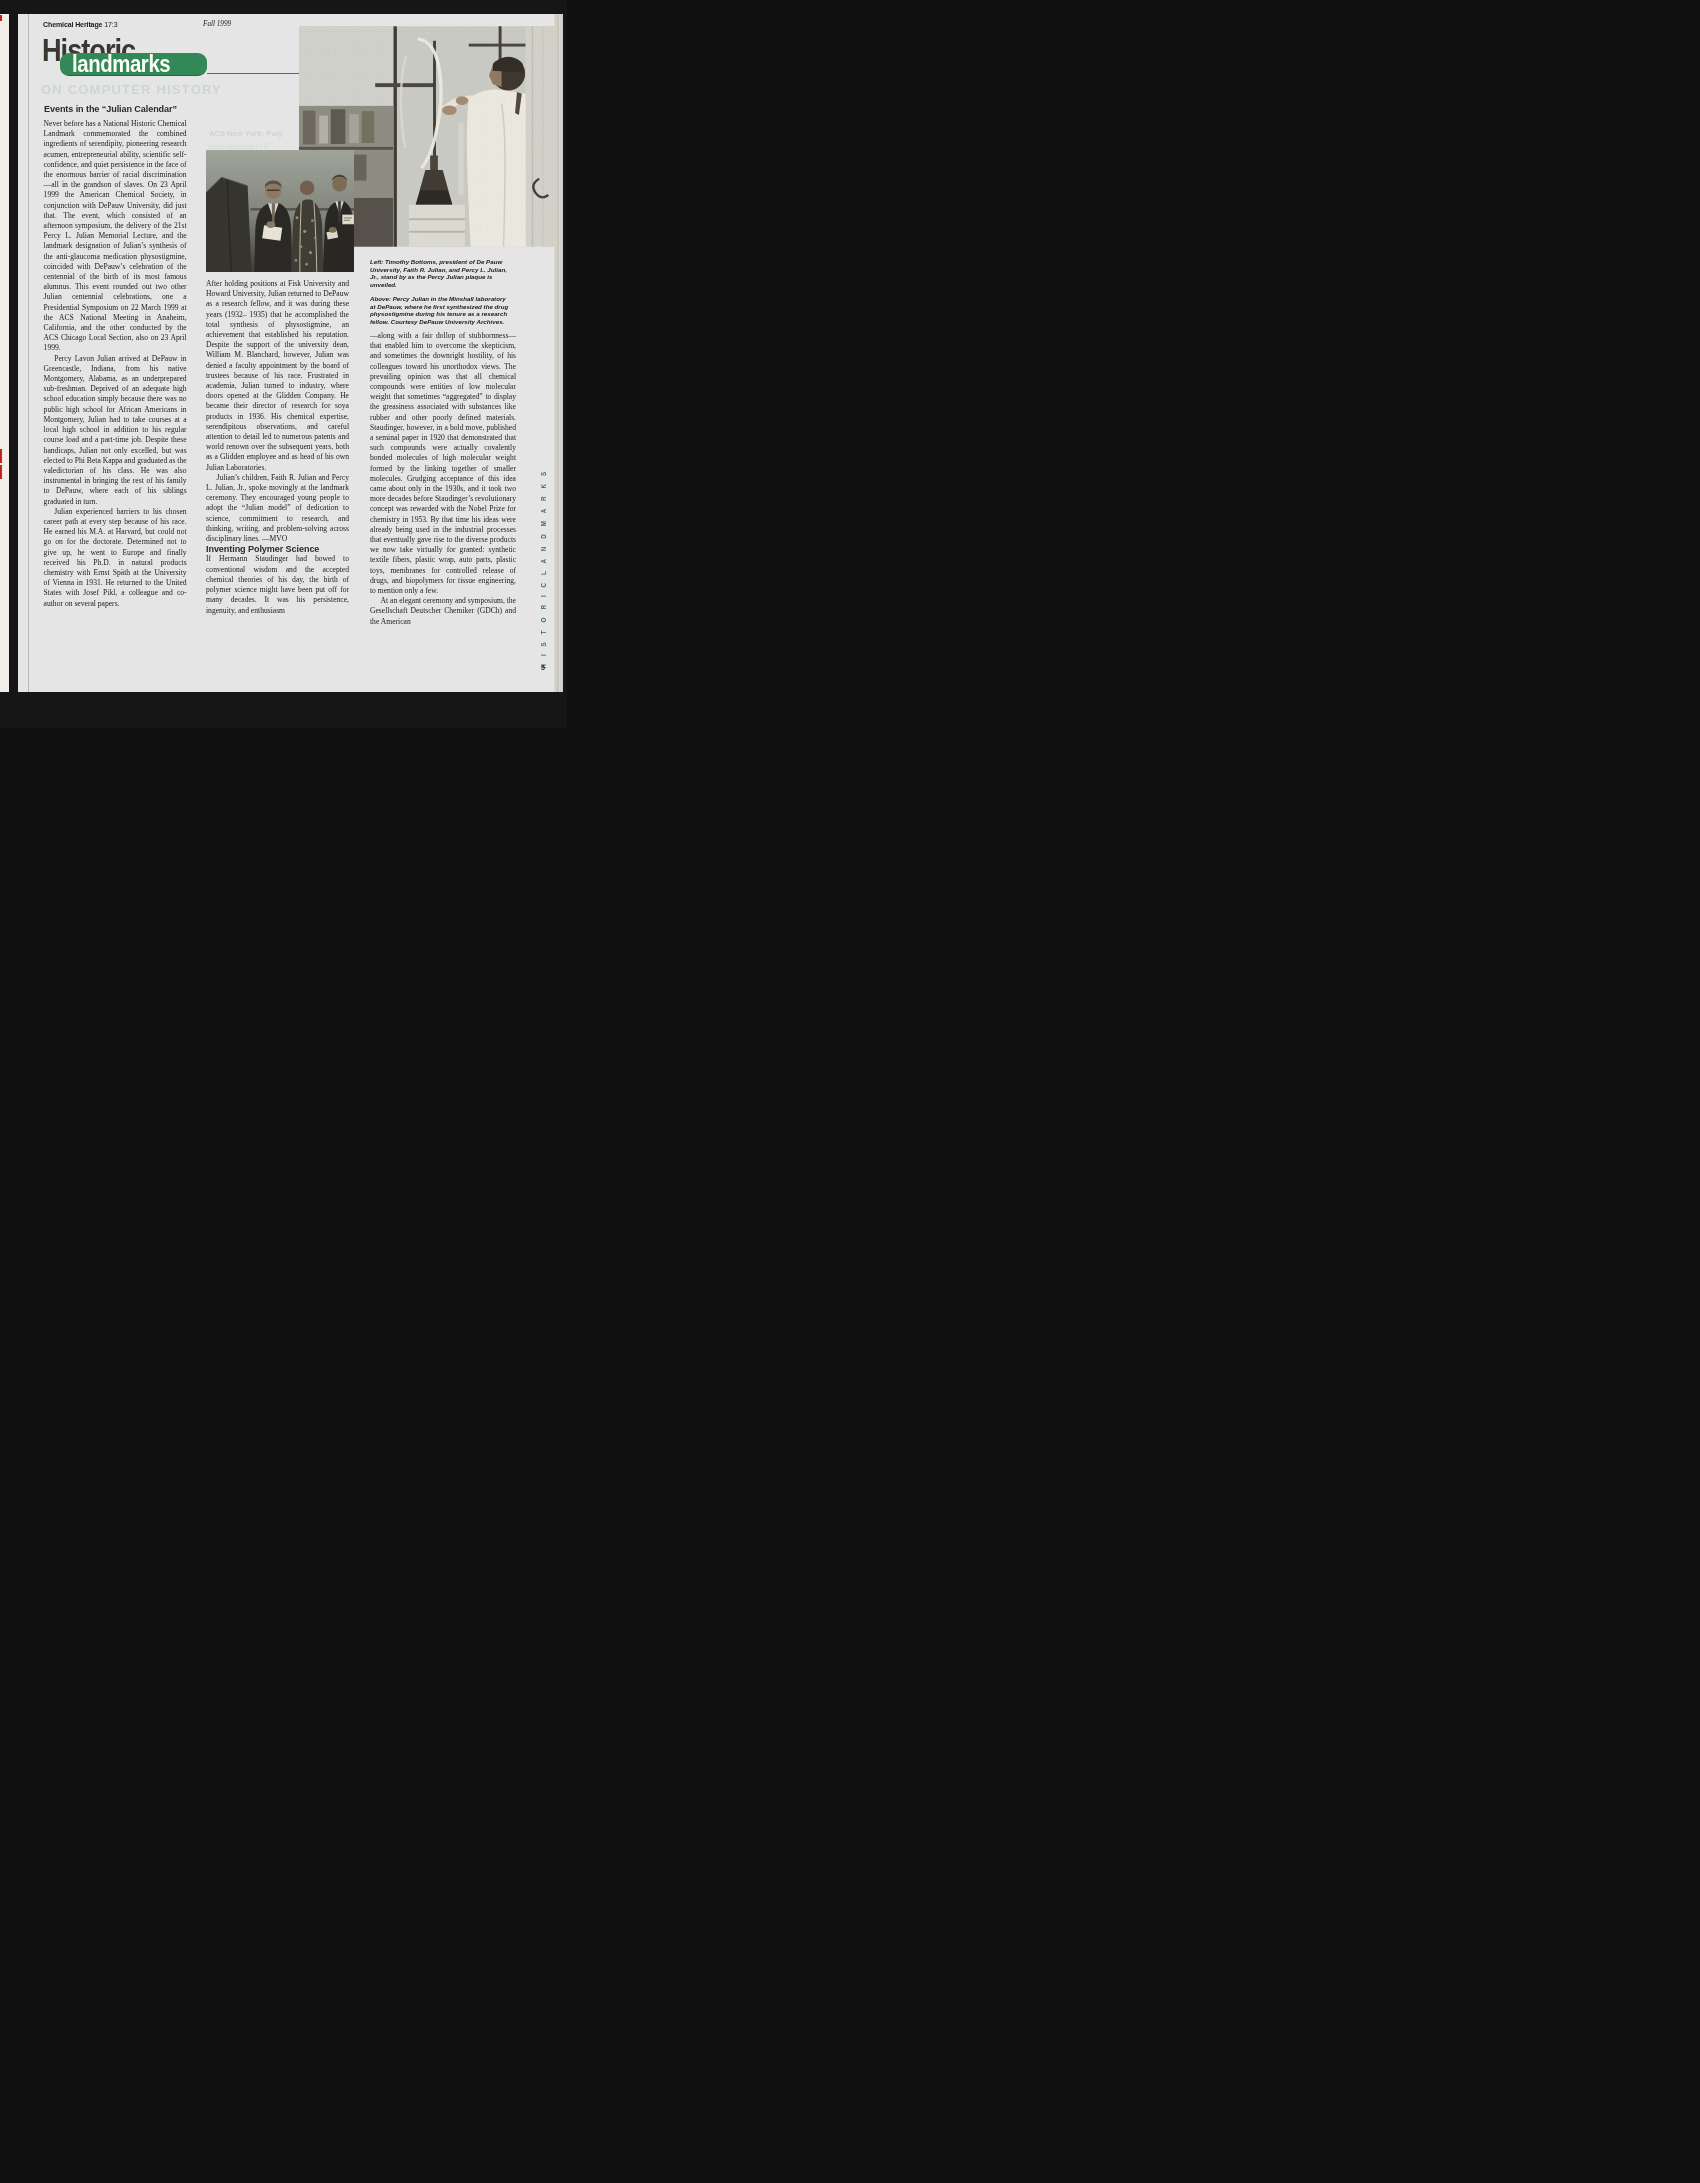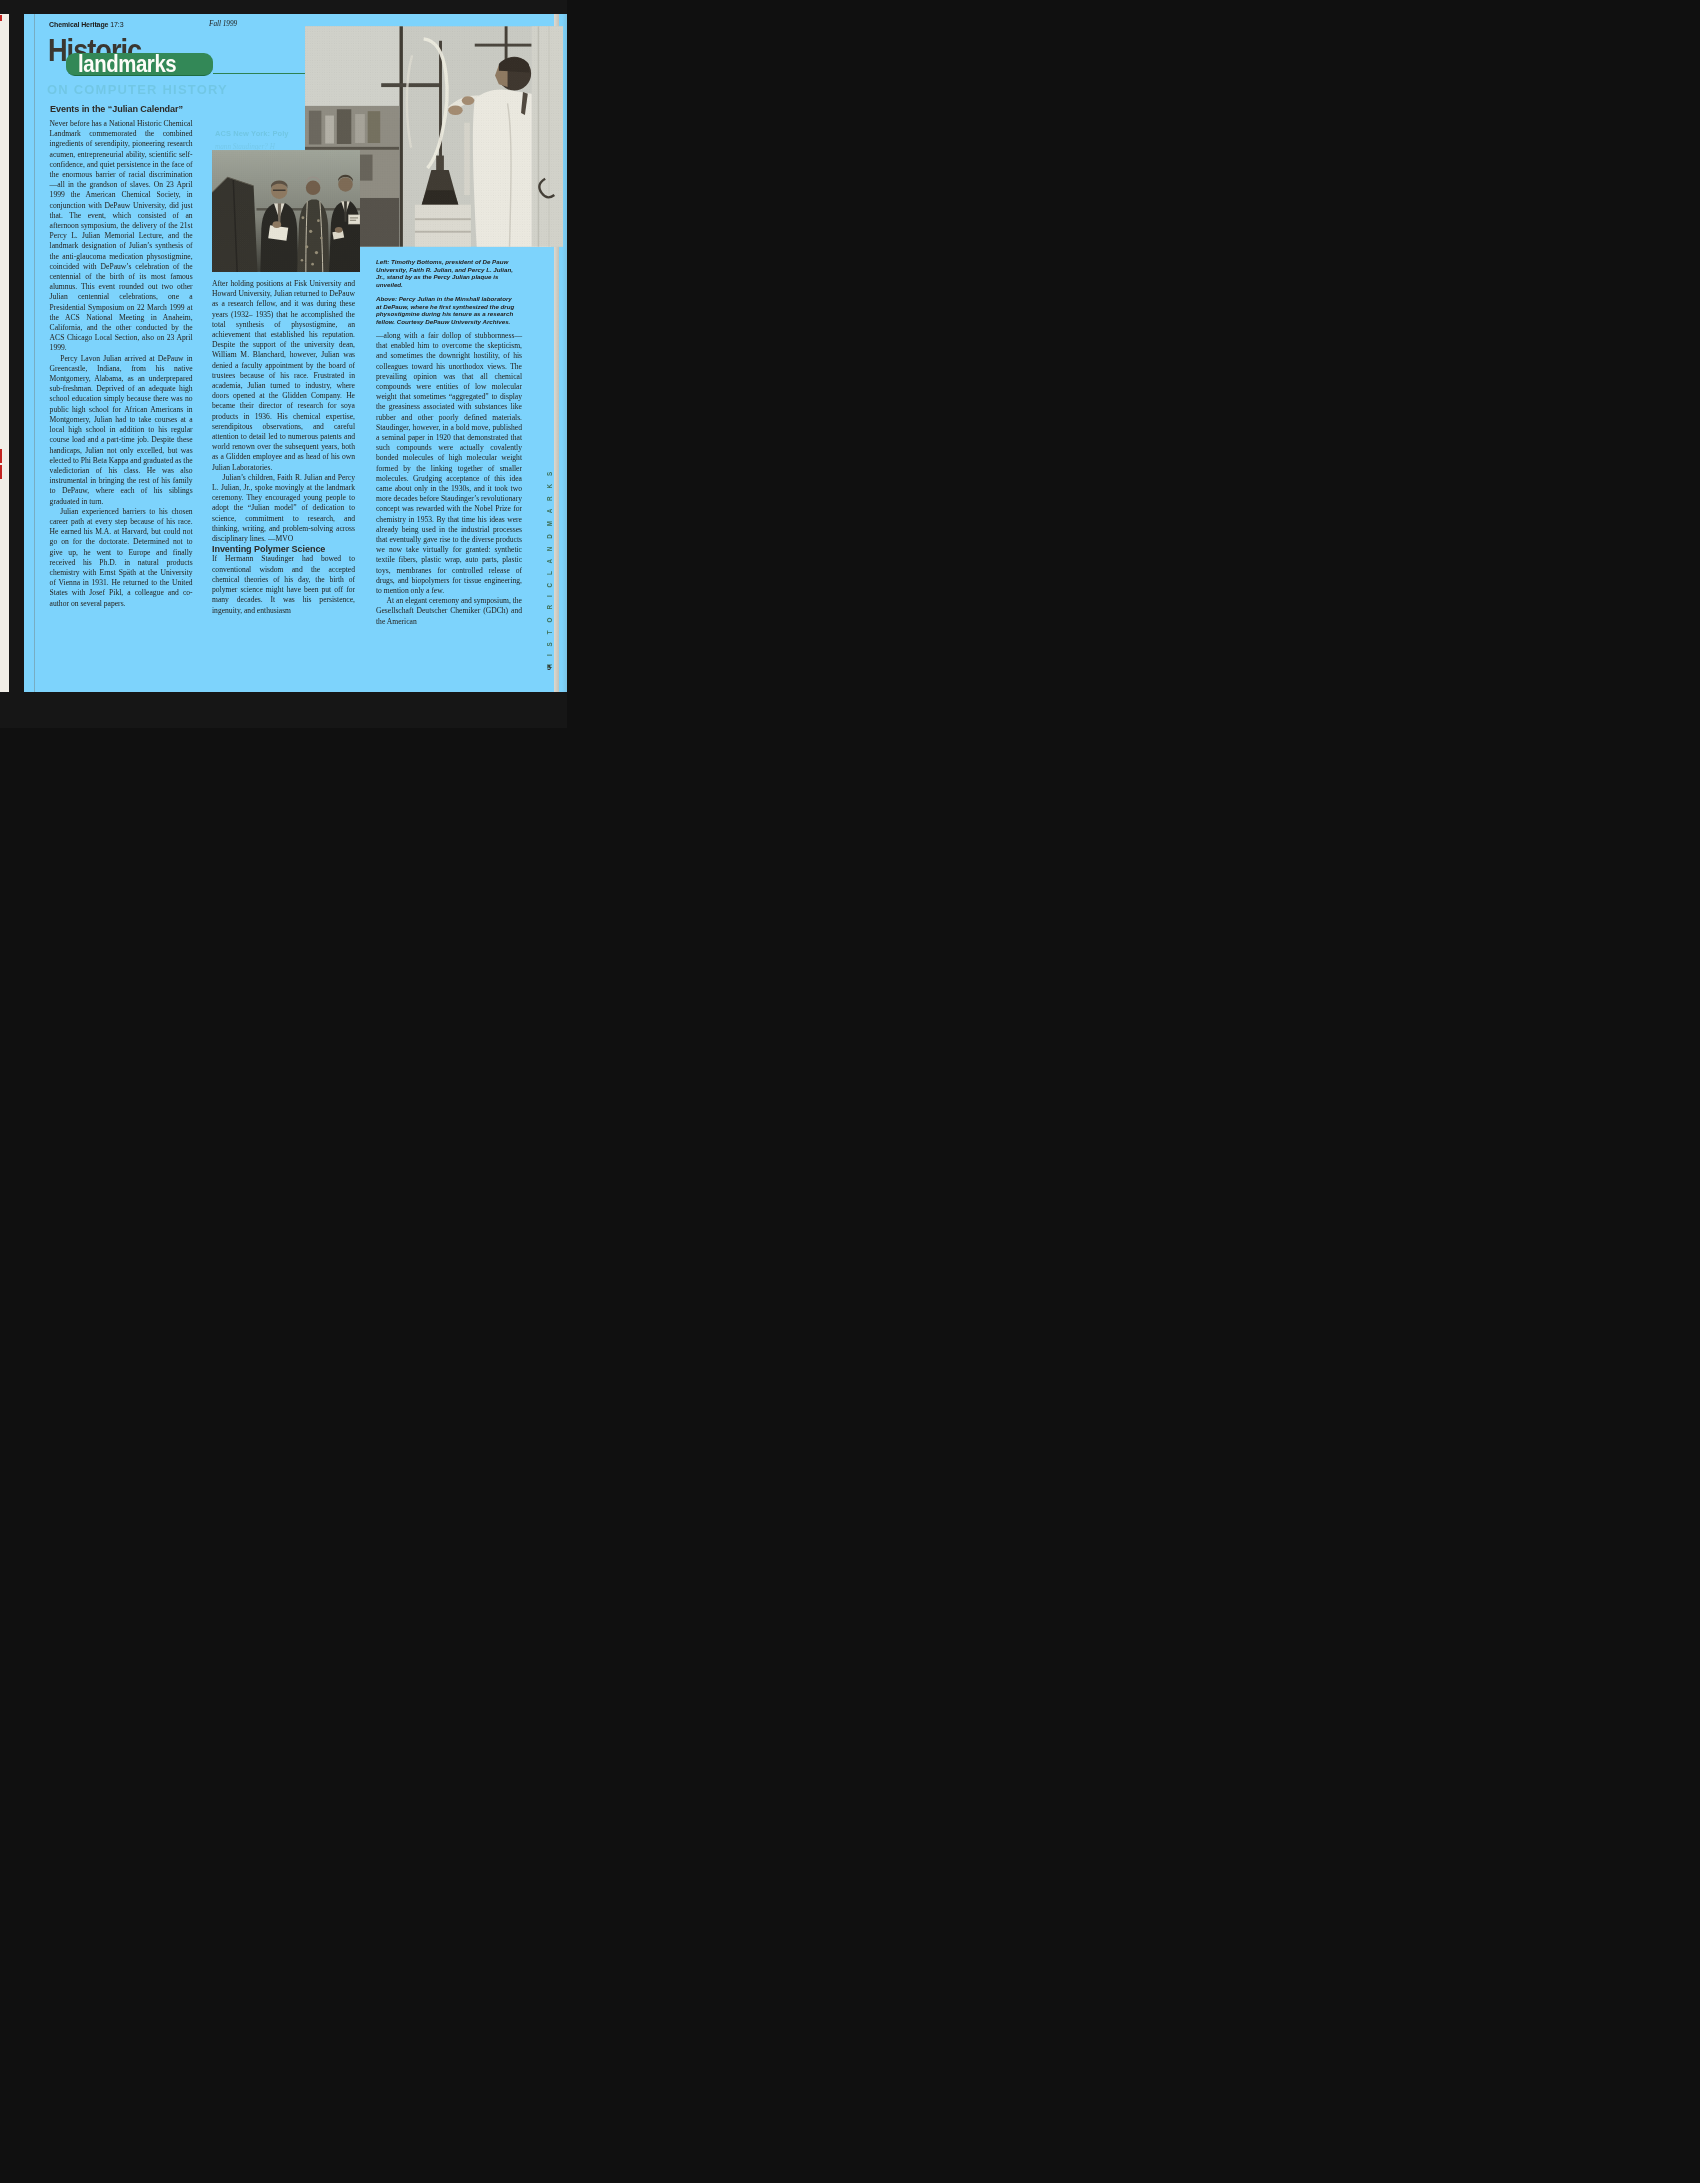--- a/index.html
+++ b/index.html
@@ -4,22 +4,22 @@
 <style>
   html,body{margin:0;padding:0;background:#101010;}
   #canvas{position:relative;width:567px;height:728px;background:#161616;overflow:hidden;
           font-family:"Liberation Sans",sans-serif;}
   
   .edge-cream{position:absolute;left:0;top:14px;width:9.2px;height:678px;background:#f1eee7;}
   .page-edge-strip{position:absolute;left:554px;top:14px;width:4.8px;height:678px;
           background:linear-gradient(90deg,#dcd9d0,#c4c1b8);}
   .redmark{position:absolute;left:0;width:2.4px;background:#c32420;}
   
-  .page{position:absolute;left:24px;top:14px;width:545px;height:678px;
-        background:#7dd3fc;overflow:hidden;}
+  .page{position:absolute;left:18px;top:14px;width:545px;height:678px;
+        background:#e5e5e5;overflow:hidden;}
   .fold{position:absolute;left:9.7px;top:0;width:1.4px;height:100%;
         background:linear-gradient(90deg,rgba(120,112,98,.0),rgba(110,102,88,.35),rgba(120,112,98,.0));}
   .page::after{content:"";position:absolute;right:0;top:0;width:6.8px;height:100%;
         background:linear-gradient(270deg,rgba(90,85,75,.18),rgba(90,85,75,0));pointer-events:none;}
 
   .m-left{position:absolute;left:25px;top:6.8px;font-size:7px;color:#1c1a17;letter-spacing:-0.1px;}
   .m-left b{font-weight:800;}
   .m-right{position:absolute;left:185px;top:6.3px;font:italic 7.2px "Liberation Serif",serif;color:#1c1a17;}
 
   .big-title{position:absolute;left:24px;top:20px;font-size:32px;line-height:1;font-weight:800;

